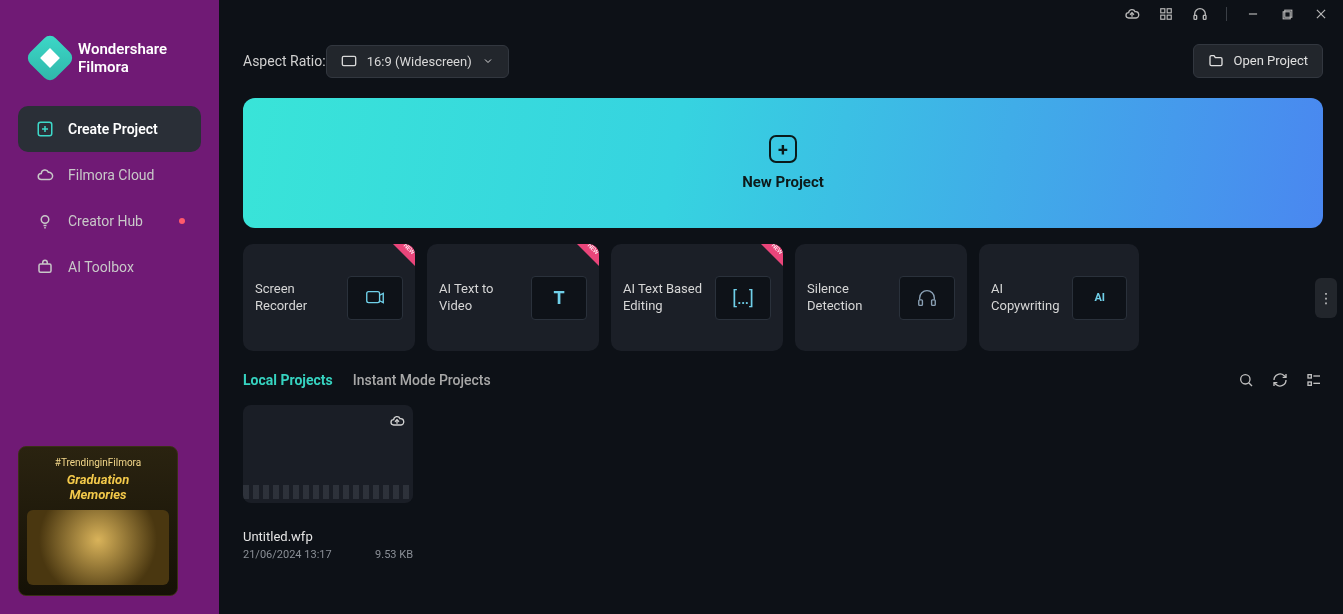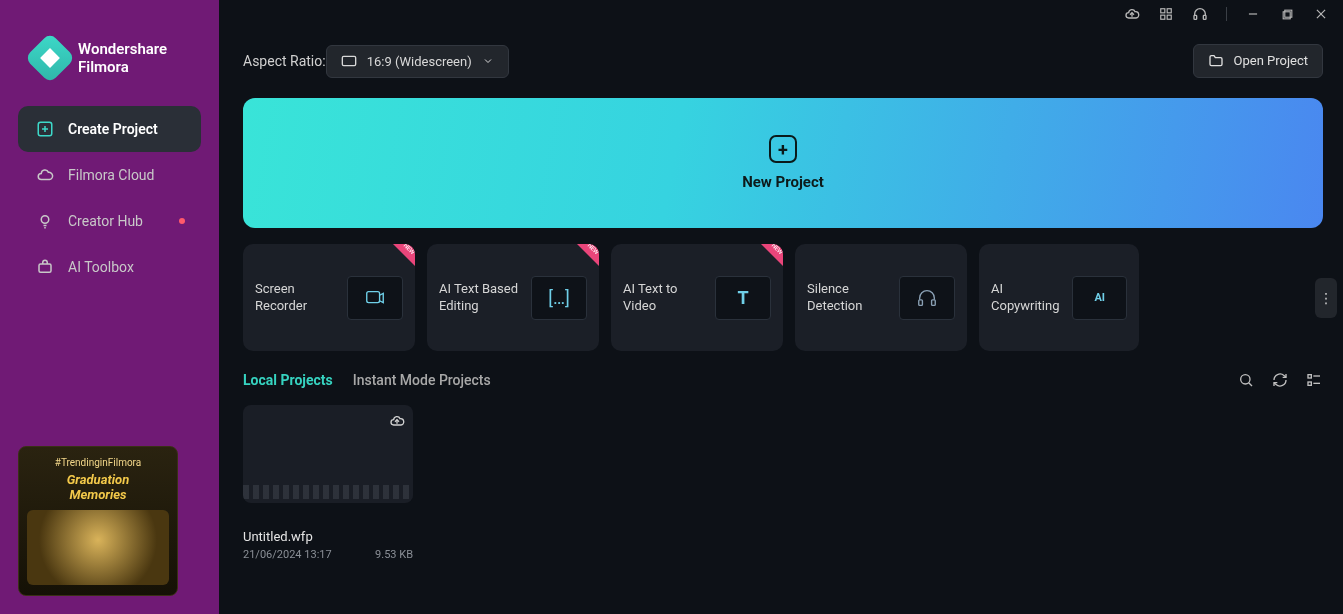--- a/index.html
+++ b/index.html
@@ -199,30 +199,30 @@
       <div class="tool-label">Screen Recorder</div>
       <div class="tool-thumb">
           <svg width="28" height="22" viewBox="0 0 24 24" fill="none" stroke="#6fcfe8" stroke-width="1.5">
             <rect x="3" y="5" width="14" height="12" rx="2"></rect>
             <path d="M17 9l4-2v10l-4-2"></path>
           </svg>
         </div>
     </div>
     <div class="tool-card">
       <span class="badge-new"></span>
+      <div class="tool-label">AI Text to Video</div>
+      <div class="tool-thumb">
+          <span style="color:#6fcfe8;font-weight:700">T</span>
+        </div>
+    </div>
+    <div class="tool-card">
+      <span class="badge-new"></span>
       <div class="tool-label">AI Text Based Editing</div>
       <div class="tool-thumb">
           <span style="color:#6fcfe8">[…]</span>
-        </div>
-    </div>
-    <div class="tool-card">
-      <span class="badge-new"></span>
-      <div class="tool-label">AI Text to Video</div>
-      <div class="tool-thumb">
-          <span style="color:#6fcfe8;font-weight:700">T</span>
         </div>
     </div>
     <div class="tool-card">
       <div class="tool-label">Silence Detection</div>
       <div class="tool-thumb">
           <svg width="26" height="22" viewBox="0 0 24 24" fill="none" stroke="#8aa0b4" stroke-width="1.5">
             <path d="M4 14v-2a8 8 0 0116 0v2"></path>
             <rect x="3" y="14" width="4" height="6" rx="1"></rect>
             <rect x="17" y="14" width="4" height="6" rx="1"></rect>
           </svg>

